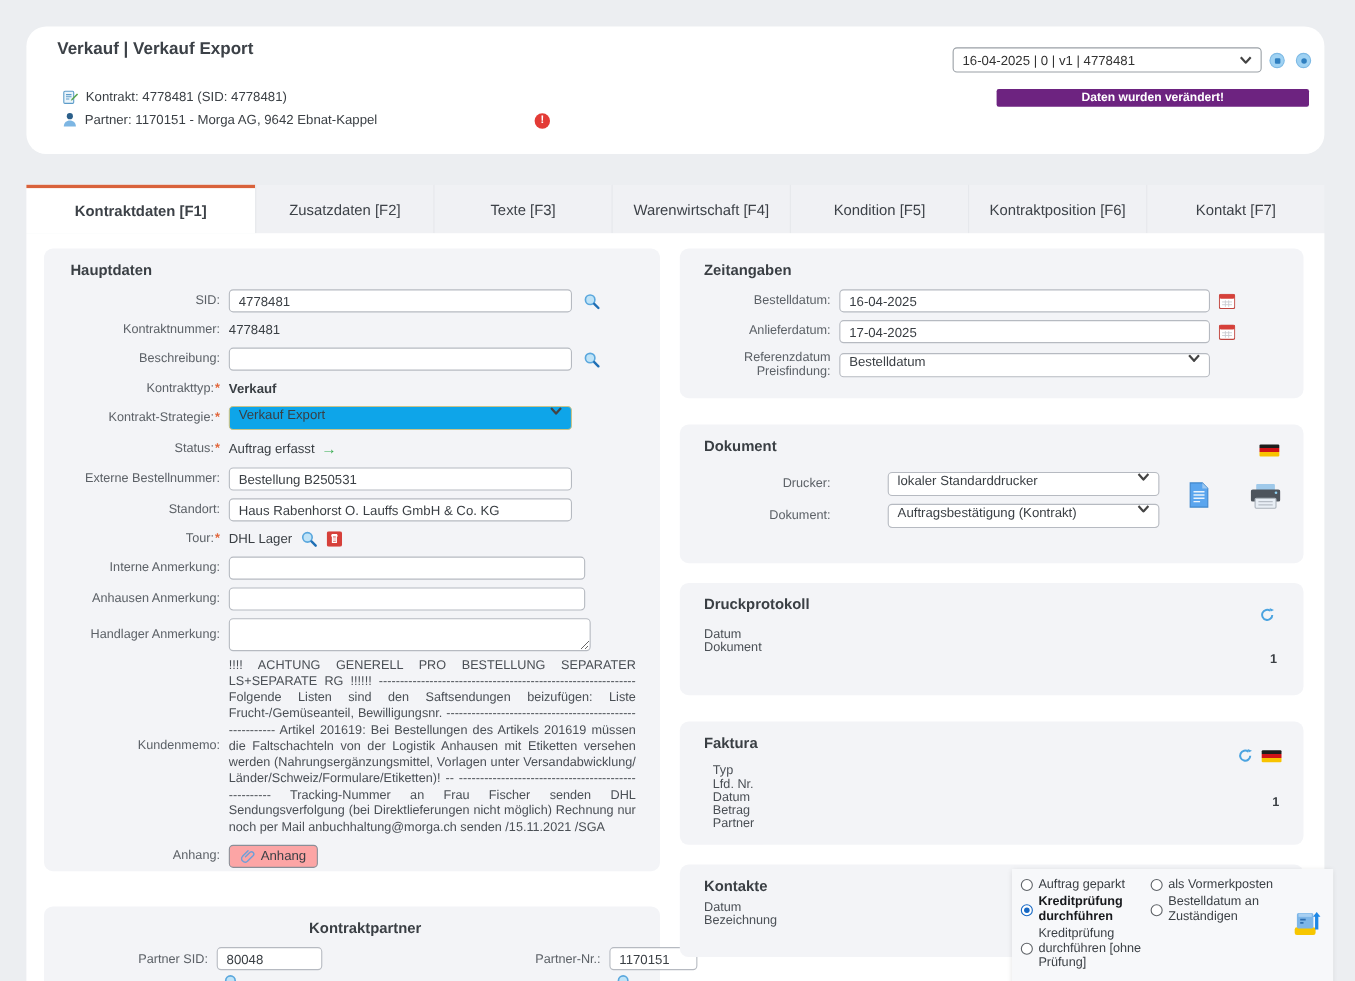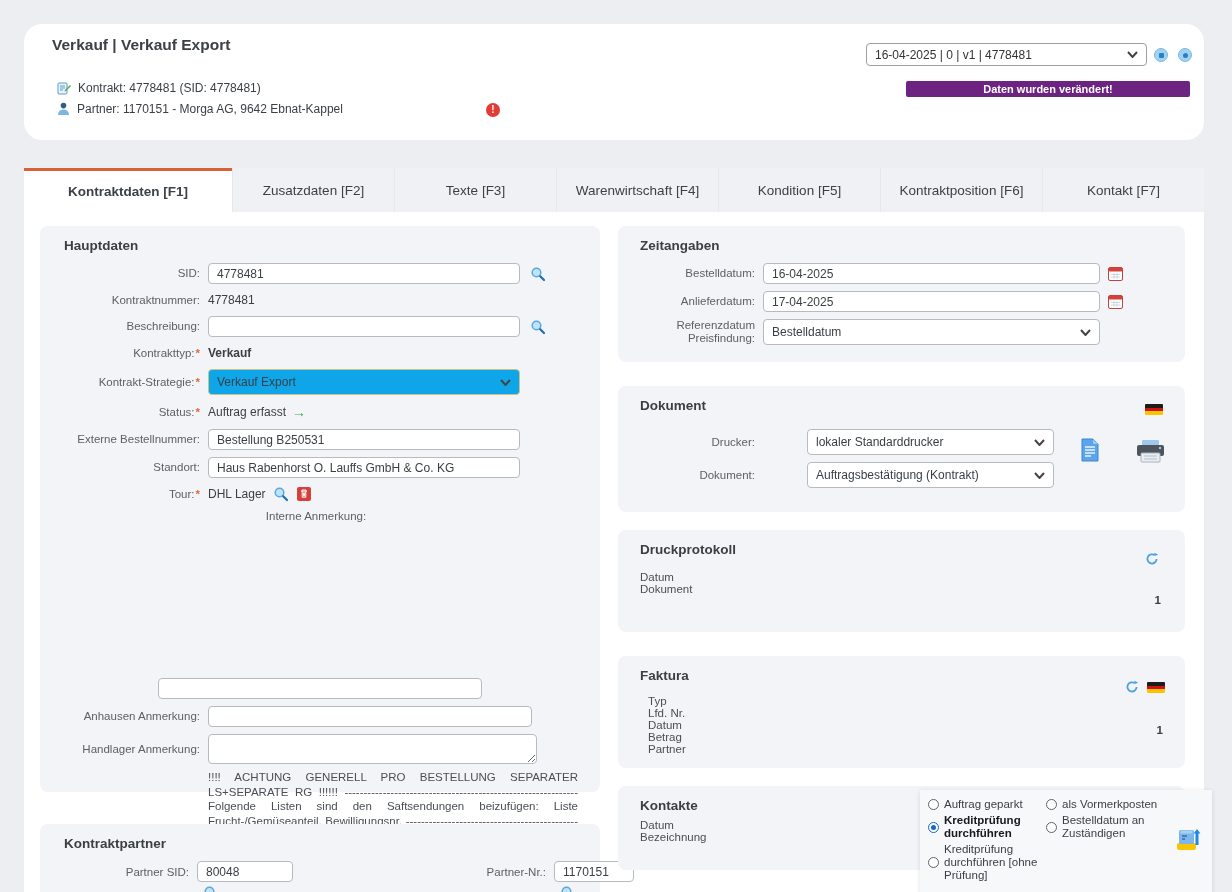--- a/index.html
+++ b/index.html
@@ -44,21 +44,21 @@
   .p-partner{left:16px;top:612px;width:560px;height:140px;}
   .f-row{display:flex;align-items:center;margin-bottom:8px;}
   .f-label{flex:0 0 168px;text-align:right;padding-right:8px;color:#5c6167;font-size:11.5px;line-height:13px;}
   .req{color:#e2673c;font-weight:bold;margin-left:1px;}
   .inp{height:21px;border:1px solid #b6bac1;border-radius:4px;background:#fff;padding:0 8px;
     font-family:"Liberation Sans",sans-serif;font-size:12px;color:#3a3f44;outline:none;}
   .w312{width:312px;} .w324{width:324px;}
   .static-val{font-size:12px;color:#3a3f44;}
   .bold{font-weight:bold;}
   .sel{height:22px;border:1px solid #b6bac1;border-radius:4px;background:#fff;display:flex;
-    align-items:center;justify-content:space-between;padding:12px 8px;font-size:12px;color:#3a3f44;cursor:pointer;}
+    align-items:flex-start;justify-content:space-between;padding:0 8px;font-size:12px;color:#3a3f44;cursor:pointer;}
   .sel-yellow{background:#0ea5e9;border-color:#c8c389;}
   .chev{width:11px;height:7px;flex:0 0 11px;}
   .mag{width:16px;height:16px;margin-left:10px;cursor:pointer;display:inline-block;}
   .trash{width:14px;height:14px;margin-left:8px;cursor:pointer;display:inline-block;}
   .green-arrow{margin-left:6px;}
   .green-arrow::after{content:"\2192";color:#35ac4e;font-weight:bold;font-size:14px;}
   textarea.inp{height:30px;resize:both;padding-top:3px;}
   .memo{width:370px;font-size:11.5px;line-height:14.7px;color:#4a4f55;text-align:justify;overflow-wrap:anywhere;}
   .attach-btn{display:inline-flex;align-items:center;gap:5px;height:21px;padding:0 10px;
     border:1px solid #8a8f98;border-radius:4px;background:#fca5a5;font-size:12px;color:#3a3f44;cursor:pointer;}
@@ -215,21 +215,21 @@
       <svg class="mag" style="margin-left:7px;" viewBox="0 0 16 16">
           <circle cx="6.5" cy="6.5" r="4.3" fill="#bfe3f7" stroke="#5aa7dd" stroke-width="1.5"></circle>
           <line x1="10.2" y1="10.2" x2="14" y2="14" stroke="#1f6fb5" stroke-width="2.2" stroke-linecap="round"></line>
         </svg>
       <svg class="trash" viewBox="0 0 14 14">
           <rect width="14" height="14" rx="2" fill="#d6403a"></rect>
           <path d="M4 4.2h6M5 4.2V3h4v1.2M5.2 4.6v5.6h3.6V4.6M6.4 5.5v3.8M7.6 5.5v3.8" stroke="#fff" stroke-width="1" fill="none"></path>
         </svg>
     </div>
 
-    <div class="f-row" style="margin-bottom:7px;flex-direction:column;">
+    <div class="f-row" style="margin-bottom:7px;">
       <span class="f-label">Interne Anmerkung:</span>
       <input class="inp w324" style="">
     </div>
 
     <div class="f-row" style="margin-bottom:7px;">
       <span class="f-label">Anhausen Anmerkung:</span>
       <input class="inp w324" style="">
     </div>
 
     <div class="f-row" style="margin-bottom:6px;">
@@ -247,21 +247,21 @@
       <button class="attach-btn">
         <svg width="13" height="13" viewBox="0 0 14 14">
             <path d="M4.5 7.5 9 3a2.2 2.2 0 0 1 3.1 3.1L6.4 11.8a3.4 3.4 0 0 1-4.8-4.8L7 1.6" fill="none" stroke="#6f9fd8" stroke-width="1.4" stroke-linecap="round"></path>
           </svg>
         <span>Anhang</span>
       </button>
     </div>
   </div>
 
   <div class="panel p-partner">
-    <div class="panel-title" style="padding-left:24px;">Kontraktpartner</div>
+    <div class="panel-title" style="padding-left:24px;text-align:center;">Kontraktpartner</div>
     <div class="kp-row">
       <span class="kp-label kp-l1">Partner SID:</span>
       <div class="kp-inp-wrap">
         <input class="inp" style="width: 96px;" value="80048">
         <svg class="mag kp-mag" viewBox="0 0 16 16">
             <circle cx="6.5" cy="6.5" r="4.3" fill="#bfe3f7" stroke="#5aa7dd" stroke-width="1.5"></circle>
             <line x1="10.2" y1="10.2" x2="14" y2="14" stroke="#1f6fb5" stroke-width="2.2" stroke-linecap="round"></line>
           </svg>
       </div>
       <span class="kp-label kp-l2">Partner-Nr.:</span>

